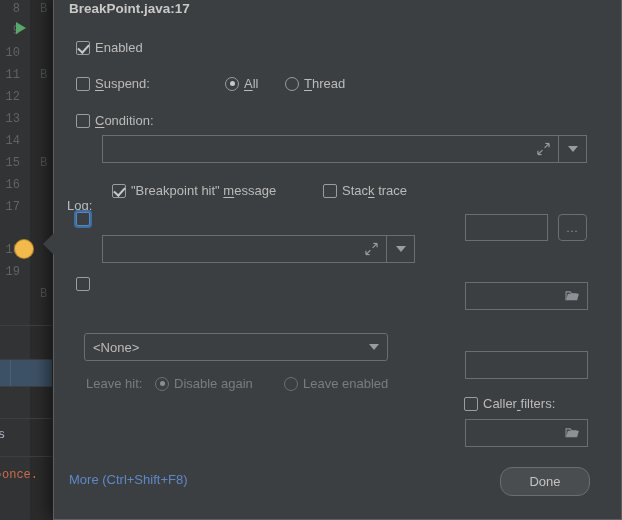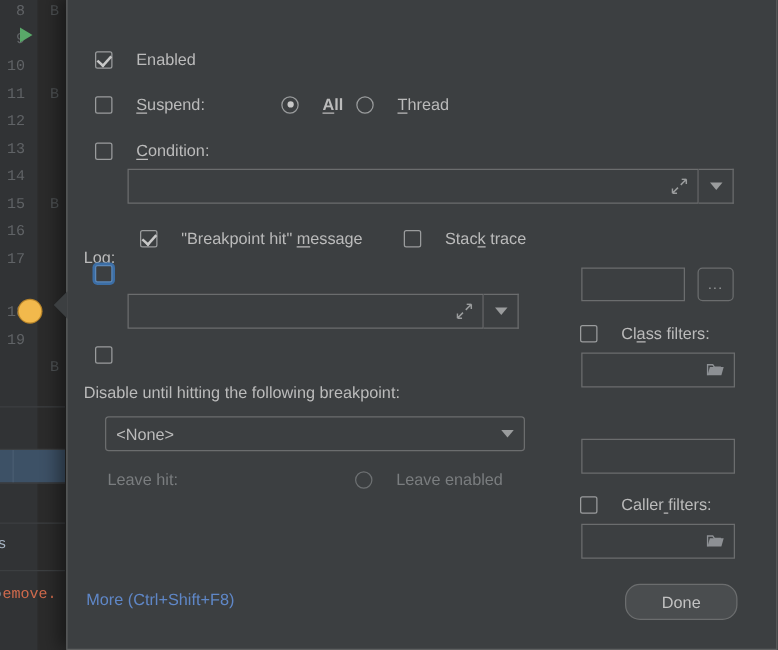--- a/index.html
+++ b/index.html
@@ -53,24 +53,24 @@
 
   .row{position:absolute;display:flex;align-items:center;}
 
   
   .cb{width:14px;height:14px;box-sizing:border-box;border:1px solid #9a9c9d;background:#3c3f41;
       border-radius:2px;position:relative;flex:0 0 auto;}
   .cb.checked::after{
       content:"";position:absolute;left:3px;top:0px;width:5px;height:9px;
       border:solid #c8c8c8;border-width:0 2px 2px 0;transform:rotate(42deg);}
   .cb.focusring{box-shadow:0 0 0 2px #3c6ea5;border-color:#5b87b8;}
-  .lbl{margin-left:19px;color:#bbbbbb;white-space:nowrap;}
+  .lbl{margin-left:5px;color:#bbbbbb;white-space:nowrap;}
   .lbl u{text-decoration:underline;text-underline-offset:2px;}
   .lbl.dim{color:#7a7d7f;}
-  .lbl.bold{font-weight:bold;}
+  .lbl.bold{font-weight:normal;}
 
   
   .rd{width:14px;height:14px;box-sizing:border-box;border:1px solid #9a9c9d;border-radius:50%;
       background:#3c3f41;position:relative;flex:0 0 auto;}
   .rd.sel::after{content:"";position:absolute;left:3.5px;top:3.5px;width:5px;height:5px;border-radius:50%;background:#c8c8c8;}
   .rd.dimring{border-color:#6d7072;}
   .rd.dimring.sel::after{background:#8b8e90;}
 
   
   .tf{box-sizing:border-box;background:#3c3f41;border:1px solid #6b6d6e;border-radius:2px;position:absolute;}
@@ -128,26 +128,27 @@
   <div class="panel-sep" style="top:325px"></div>
   <div class="sel-row" style="top:360px">
     <div class="sel-cellline" style="left:10px"></div>
   </div>
   <div class="panel-sep" style="top:359px"></div>
   <div class="panel-sep" style="top:386px"></div>
   <div class="panel-sep" style="top:418px"></div>
   <div class="panel-sep" style="top:456px"></div>
   <span class="console-s">s</span>
   <span class="console-o">o</span>
-  <span class="console-name">emove.</span>
+  <span class="console-name">once.</span>
 </div>
 
 <div id="popup">
   <div class="notch"></div>
 
+  <div class="title">BreakPoint.java:17</div>
 
   <div class="row" style="left:22px;top:43px">
     <span class="cb checked"></span>
     <span class="lbl">Enabled</span>
   </div>
 
   <div class="row" style="left:22px;top:79px">
     <span class="cb"></span>
     <span class="lbl"><u>S</u>uspend:</span>
   </div>
@@ -194,39 +195,38 @@
     </svg>
   </div>
   <div class="combo-btn" style="left:333px;top:238px;width:28px;height:28px">
     <span class="caret"></span>
   </div>
 
   <div class="row" style="left:22px;top:280px">
     <span class="cb"></span>
   </div>
 
-  <span class="plain" style="left:13px;top:309px">Disable until hitting the following breakpoint:</span>
-  <div class="dd" style="left:30px;top:336px;width:336px;height:28px">
+  <div class="dd" style="left:30px;top:336px;width:304px;height:28px">
     <span class="ddtext">&lt;None&gt;</span>
     <span class="caret"></span>
   </div>
 
   <span class="plain" style="left:32px;top:379px;color:#7a7d7f">Leave hit:</span>
+  <div class="row" style="left:101px;top:379px">
+    <span class="rd dimring sel"></span>
+    <span class="lbl dim">Disable again</span>
+  </div>
   <div class="row" style="left:230px;top:379px">
     <span class="rd dimring"></span>
     <span class="lbl dim">Leave enabled</span>
   </div>
 
   <div class="tf flat" style="left:411px;top:217px;width:83px;height:27px"></div>
   <div class="ellipsis-btn" style="left:504px;top:217px;width:29px;height:27px">...</div>
 
-  <div class="row" style="left:410px;top:262px">
-    <span class="cb"></span>
-    <span class="lbl">Cl<u>a</u>ss filters:</span>
-  </div>
   <div class="tf flat" style="left:411px;top:285px;width:123px;height:28px">
     <svg class="folder-ico" viewBox="0 0 16 13">
       <path d="M1 11 L3 4 L15 4 L13 11 Z" fill="#8d9094"></path>
       <path d="M1 11 L1 2 L5.5 2 L7 4 L12 4 L12 5" fill="none" stroke="#8d9094" stroke-width="1.2"></path>
     </svg>
   </div>
 
   <div class="tf flat" style="left:411px;top:354px;width:123px;height:28px"></div>
 
   <div class="row" style="left:410px;top:399px">

